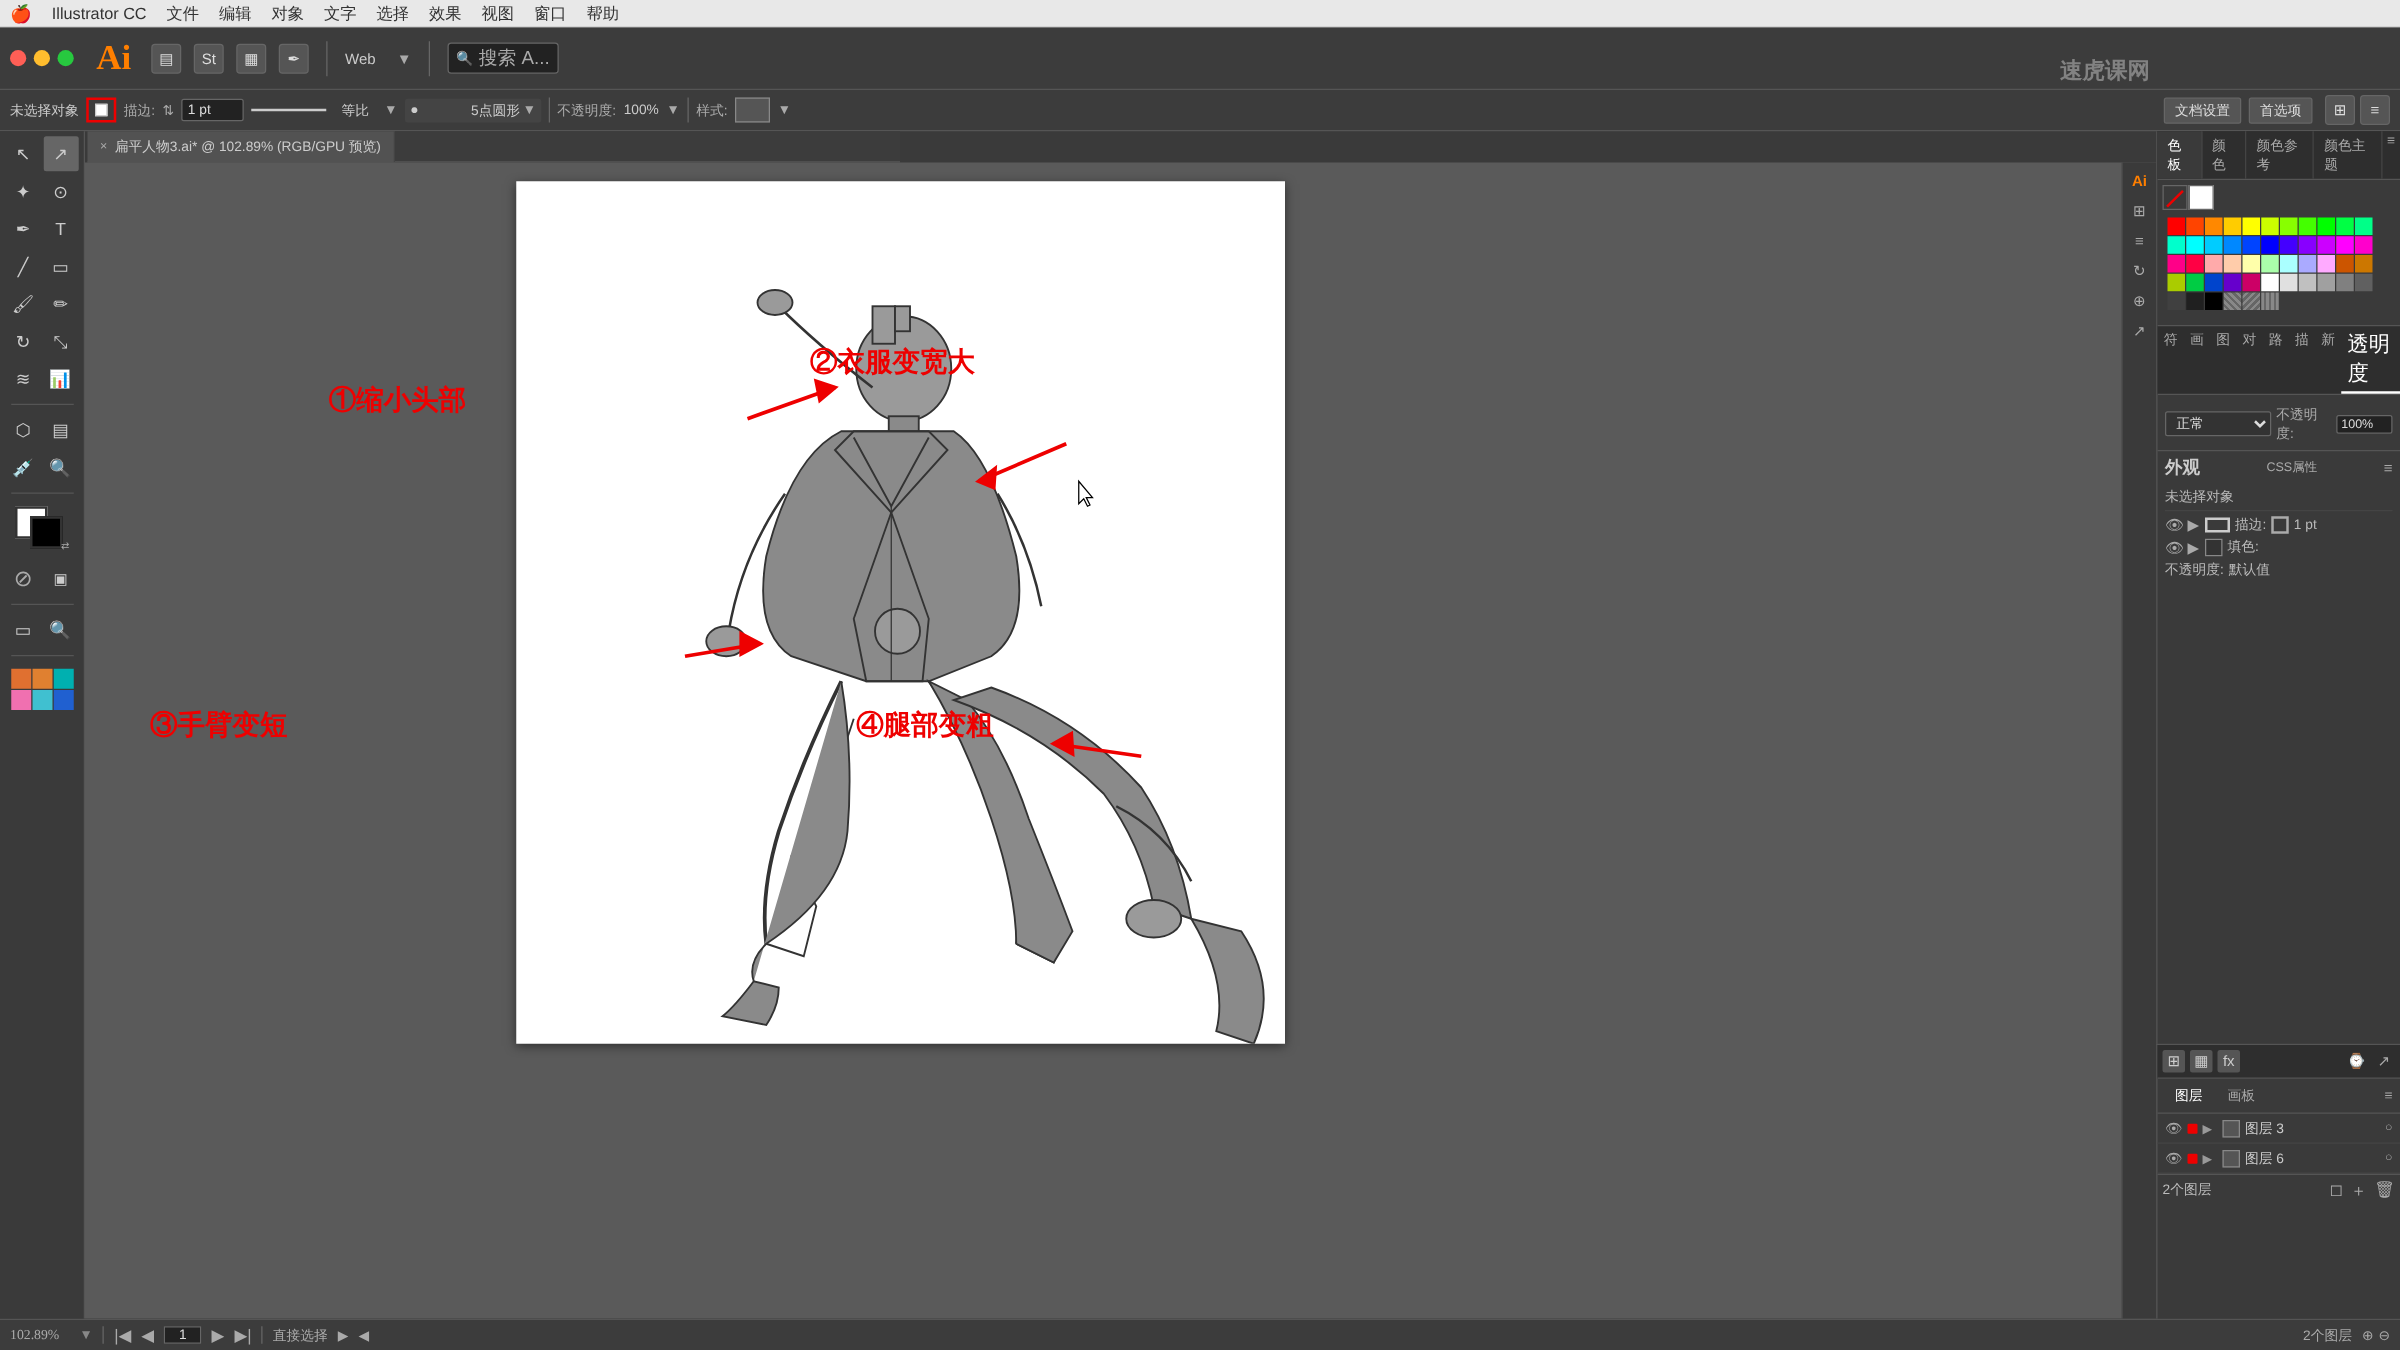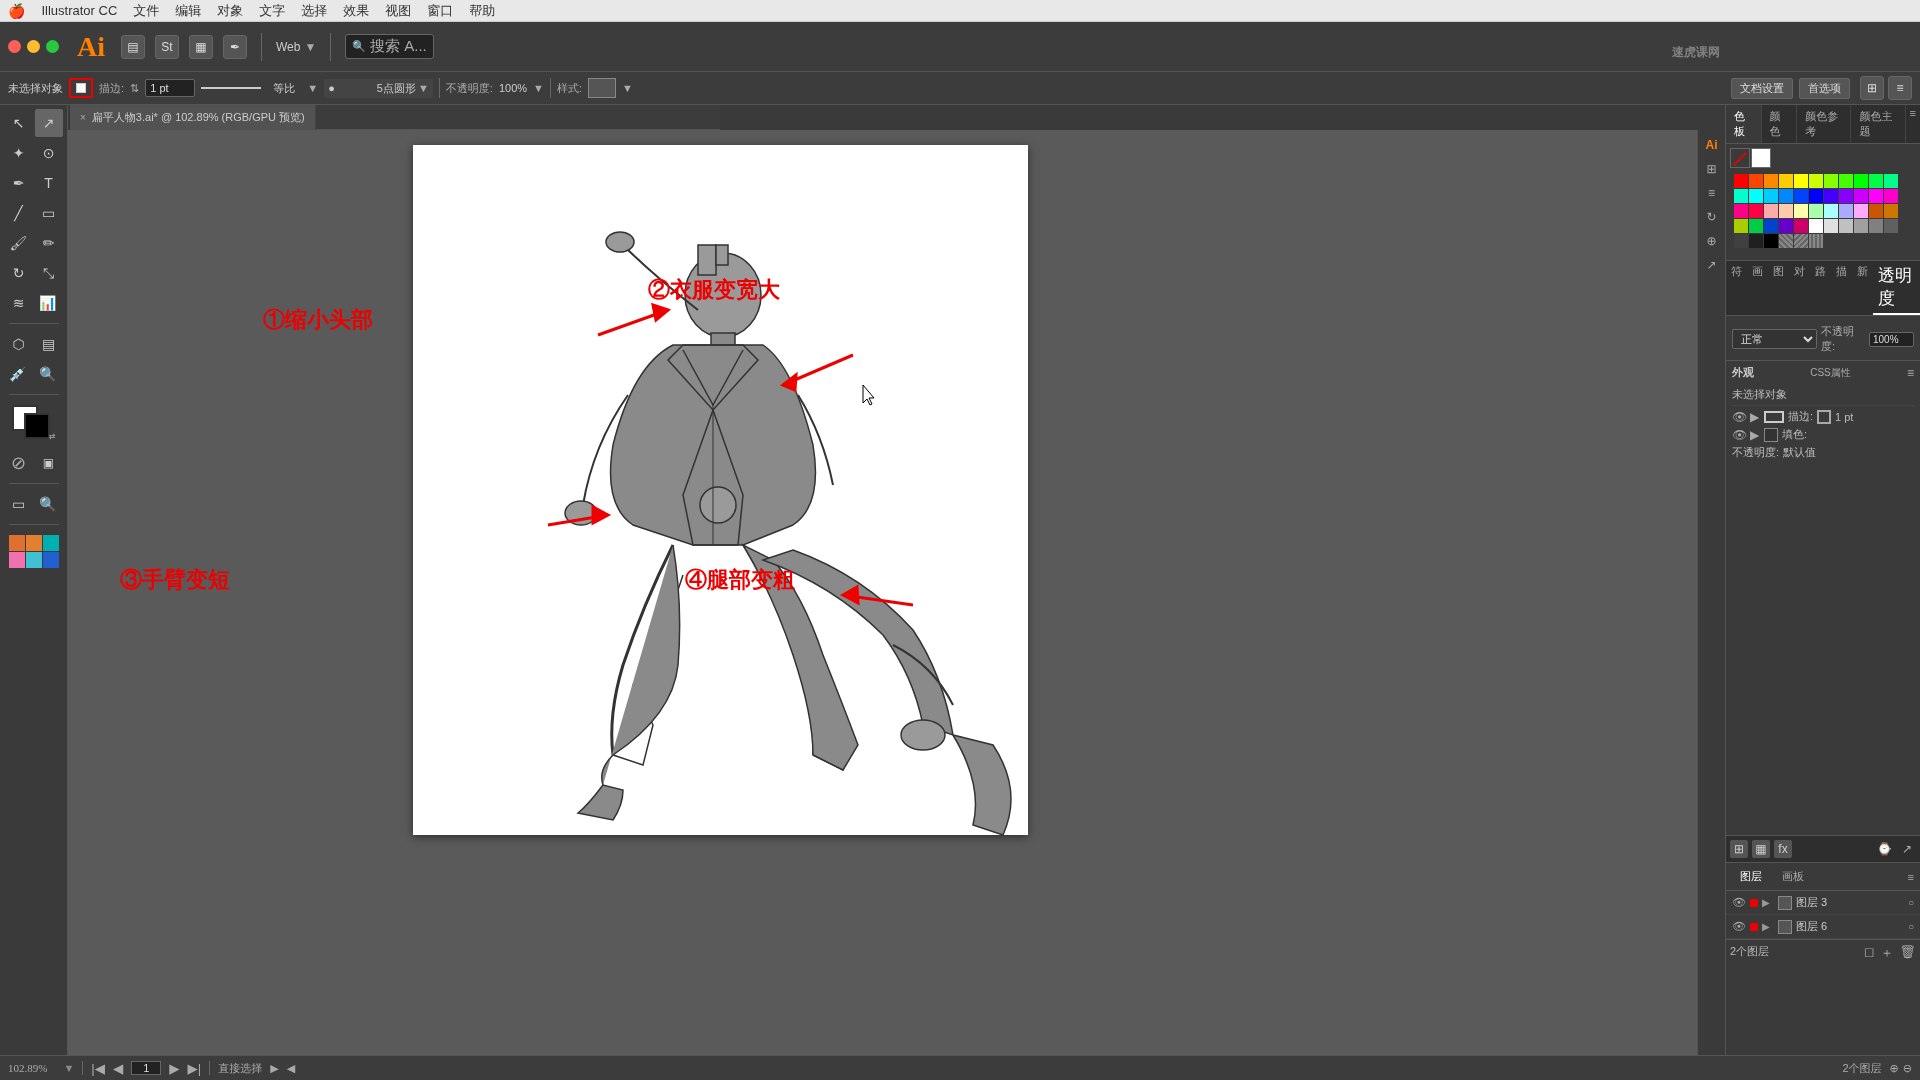--- a/index.html
+++ b/index.html
@@ -160,21 +160,21 @@
       position: absolute; bottom: 0; left: 0; right: 0; height: 25px;
       background: #3c3c3c; display: flex; align-items: center;
       padding: 0 8px; gap: 8px; font-size: 11px; color: #aaa;
       border-top: 1px solid #555;
     }
     .status-zoom { display: flex; align-items: center; gap: 16px; font-family: Liberation Serif, serif; }
     .status-sep { width: 1px; height: 14px; background: #666; }
 
     
     #watermark {
-      position: absolute; top: 22px; right: 200px; font-size: 12px; font-weight: bold;
+      position: absolute; top: 22px; right: 200px; font-size: 18px; font-weight: bold;
       color: rgba(200,200,200,0.5); font-family: serif; pointer-events: none;
     }
 
     
     #right-icons {
       position: absolute; right: 195px; top: 130px; width: 28px; bottom: 25px;
       background: #3a3a3a; border-left: 1px solid #555;
       display: flex; flex-direction: column; align-items: center; padding: 4px 0; gap: 2px;
     }
     .ri-btn { width: 22px; height: 22px; color: #aaa; font-size: 12px; display: flex; align-items: center; justify-content: center; cursor: pointer; }
@@ -202,21 +202,21 @@
     <div style="width:13px;height:13px;background:#ff5f56;border-radius:50%;"></div>
     <div style="width:13px;height:13px;background:#ffbd2e;border-radius:50%;"></div>
     <div style="width:13px;height:13px;background:#27c93f;border-radius:50%;"></div>
   </div>
   <span class="ai-logo">Ai</span>
   <div class="tool-icon-btn">▤</div>
   <div class="tool-icon-btn">St</div>
   <div class="tool-icon-btn">▦</div>
   <div class="tool-icon-btn">✒</div>
   <div class="toolbar-sep"></div>
-  <div style="display:flex;align-items:center;gap:4px;">
+  <div style="display:flex;align-items:center;gap:17px;">
     <span style="color:#ccc;font-size:12px;">Web</span>
     <span style="color:#aaa;">▼</span>
   </div>
   <div class="toolbar-sep"></div>
   <div style="display:flex;align-items:center;background:#222;border:1px solid #666;border-radius:3px;padding:2px 6px;gap:4px;">
     <span style="color:#aaa;font-size:11px;">🔍</span>
     <span style="color:#aaa;font-size:15px;">搜索 A...</span>
   </div>
 
   <div id="watermark">速虎课网</div>
@@ -527,21 +527,21 @@
         <option>滤色</option>
         <option>叠加</option>
       </select>
       <span style="color:#aaa;font-size:11px;">不透明度:</span>
       <input class="panel-input" value="100%" style="width: 45px;">
     </div>
   </div>
 
   <div style="border-top:1px solid #555;padding:4px 6px;">
     <div style="display:flex;justify-content:space-between;align-items:center;margin-bottom:4px;">
-      <span style="color:#ccc;font-size:11px;font-weight:bold;">外观</span>
+      <span style="color:#ccc;font-size:14px;font-weight:bold;">外观</span>
       <span style="color:#aaa;font-size:10px;cursor:pointer;">CSS属性</span>
       <span style="color:#aaa;cursor:pointer;">≡</span>
     </div>
 
     <div style="padding:3px 0;font-size:11px;color:#bbb;border-bottom:1px solid #444;">
       <span>未选择对象</span>
     </div>
     <div class="appear-row">
       <span class="eye-icon">👁</span>
       <span class="arrow-icon">▶</span>

